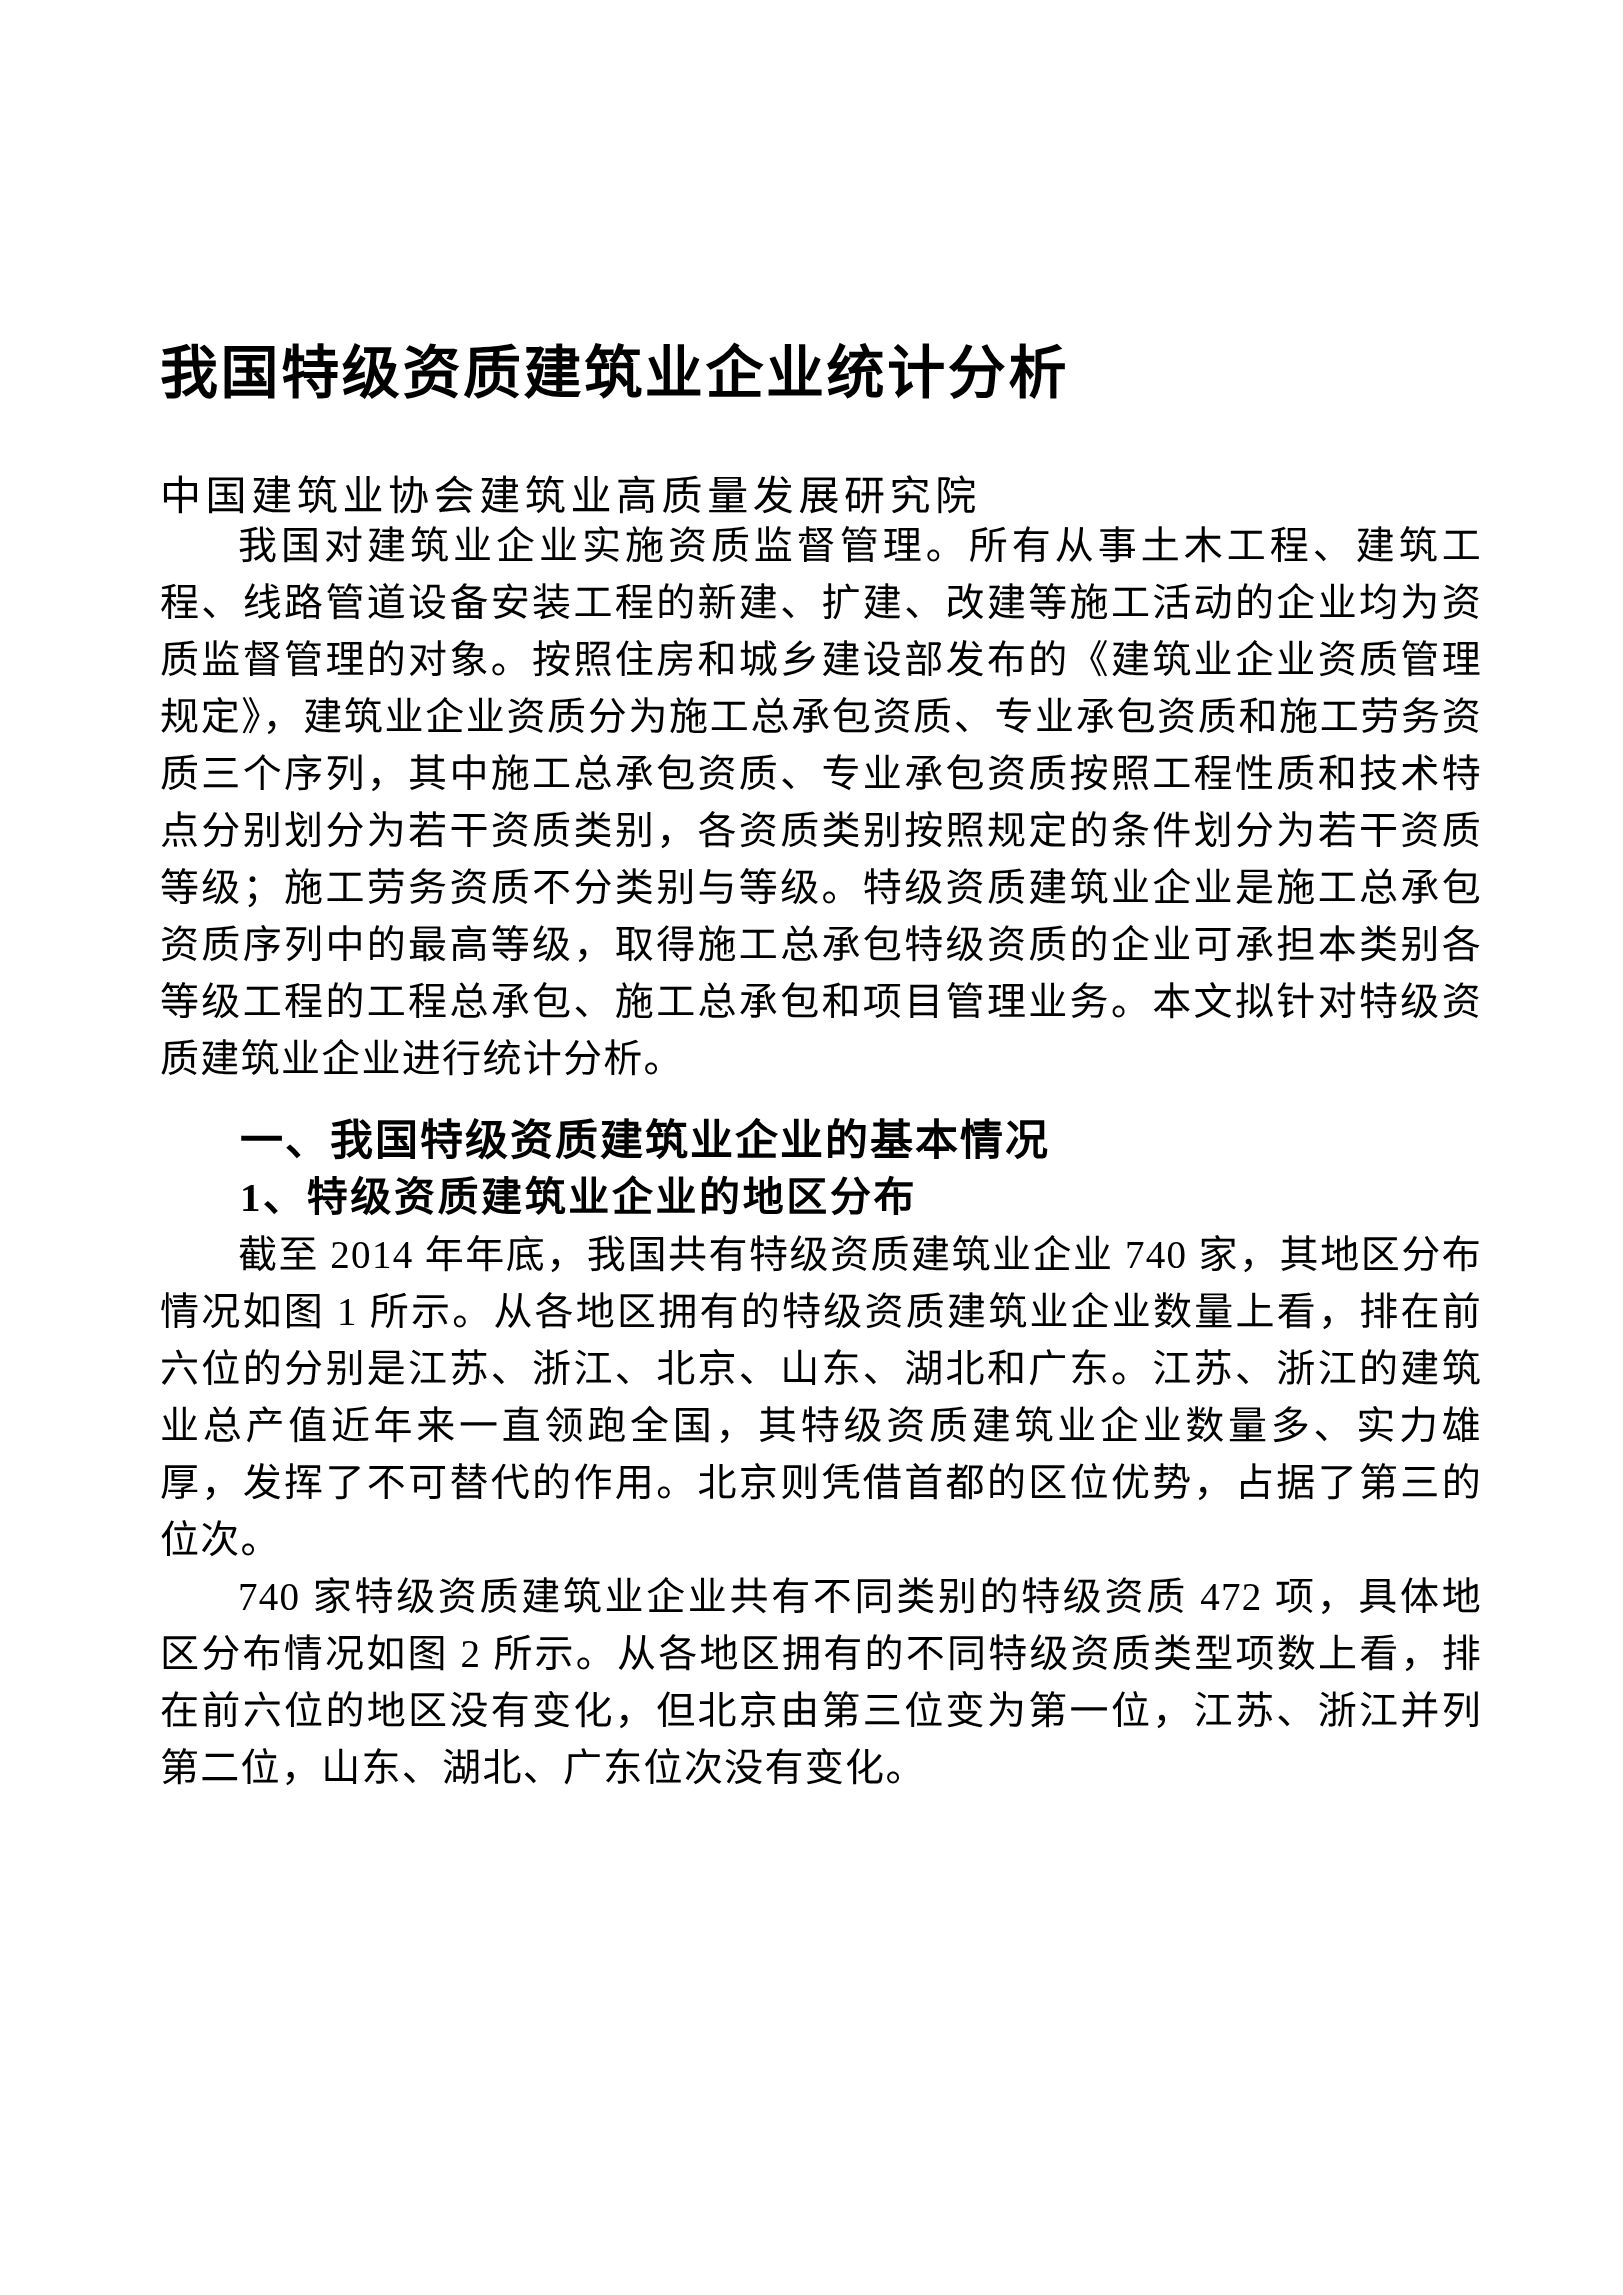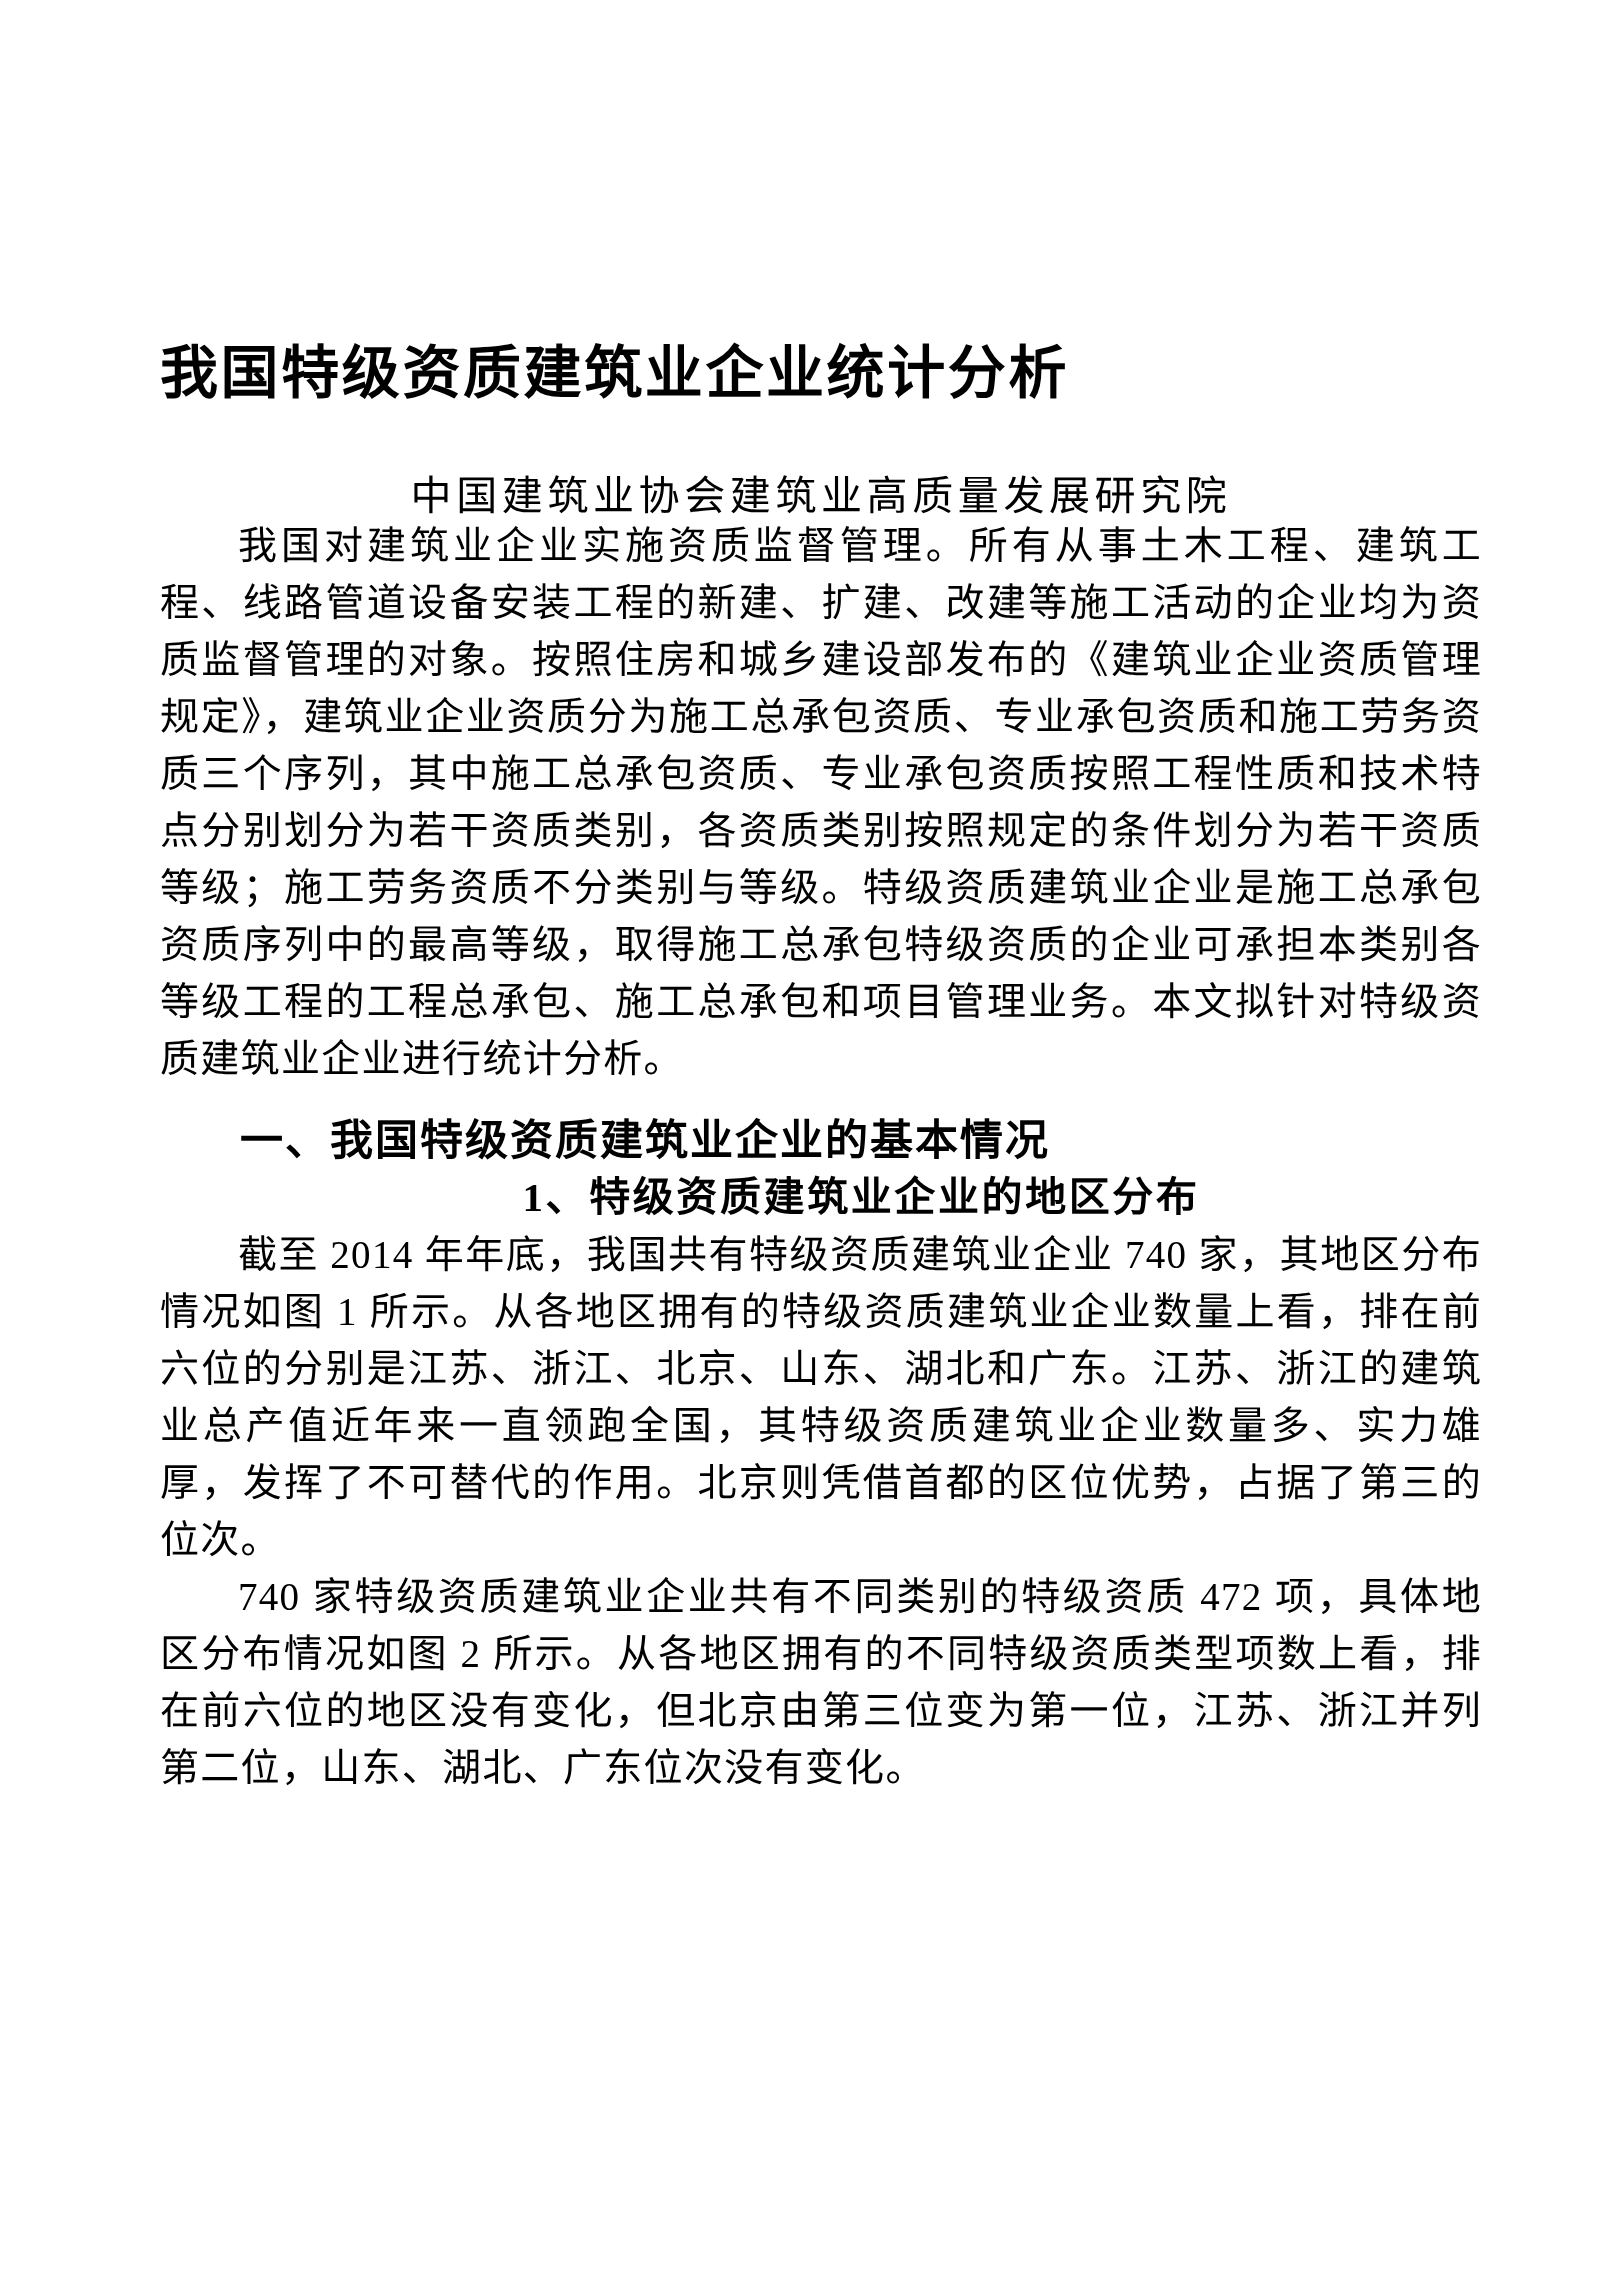--- a/index.html
+++ b/index.html
@@ -25,21 +25,21 @@
     line-height: 1.0;
     text-align: left;
     letter-spacing: 2.6px;
     font-family: "Liberation Serif", "DejaVu Serif", serif;
   }
   .doc-byline {
     margin: 73px 0 0 0;
     font-size: 41px;
     font-weight: 400;
     line-height: 1.0;
-    text-align: center;
+    text-align: left;
     letter-spacing: 4.6px;
     font-family: "Liberation Serif", "DejaVu Serif", serif;
   }
   .body-para {
     margin: 0;
     font-size: 39px;
     line-height: 57px;
     letter-spacing: 1.3px;
     text-align: justify;
     text-indent: 2em;
@@ -57,21 +57,20 @@
     font-family: "Liberation Sans", "DejaVu Sans", sans-serif;
   }
   .subsection-heading {
     margin: 0;
     font-size: 41px;
     font-weight: 700;
     line-height: 57px;
     letter-spacing: 2.6px;
     text-indent: 80px;
     font-family: "Liberation Serif", "DejaVu Serif", serif;
-    text-align: center;
   }
 </style>
 </head>
 <body>
 
 <div class="page">
 
   <h1 class="doc-title">我国特级资质建筑业企业统计分析</h1>
 
   <div class="doc-byline">中国建筑业协会建筑业高质量发展研究院</div>

